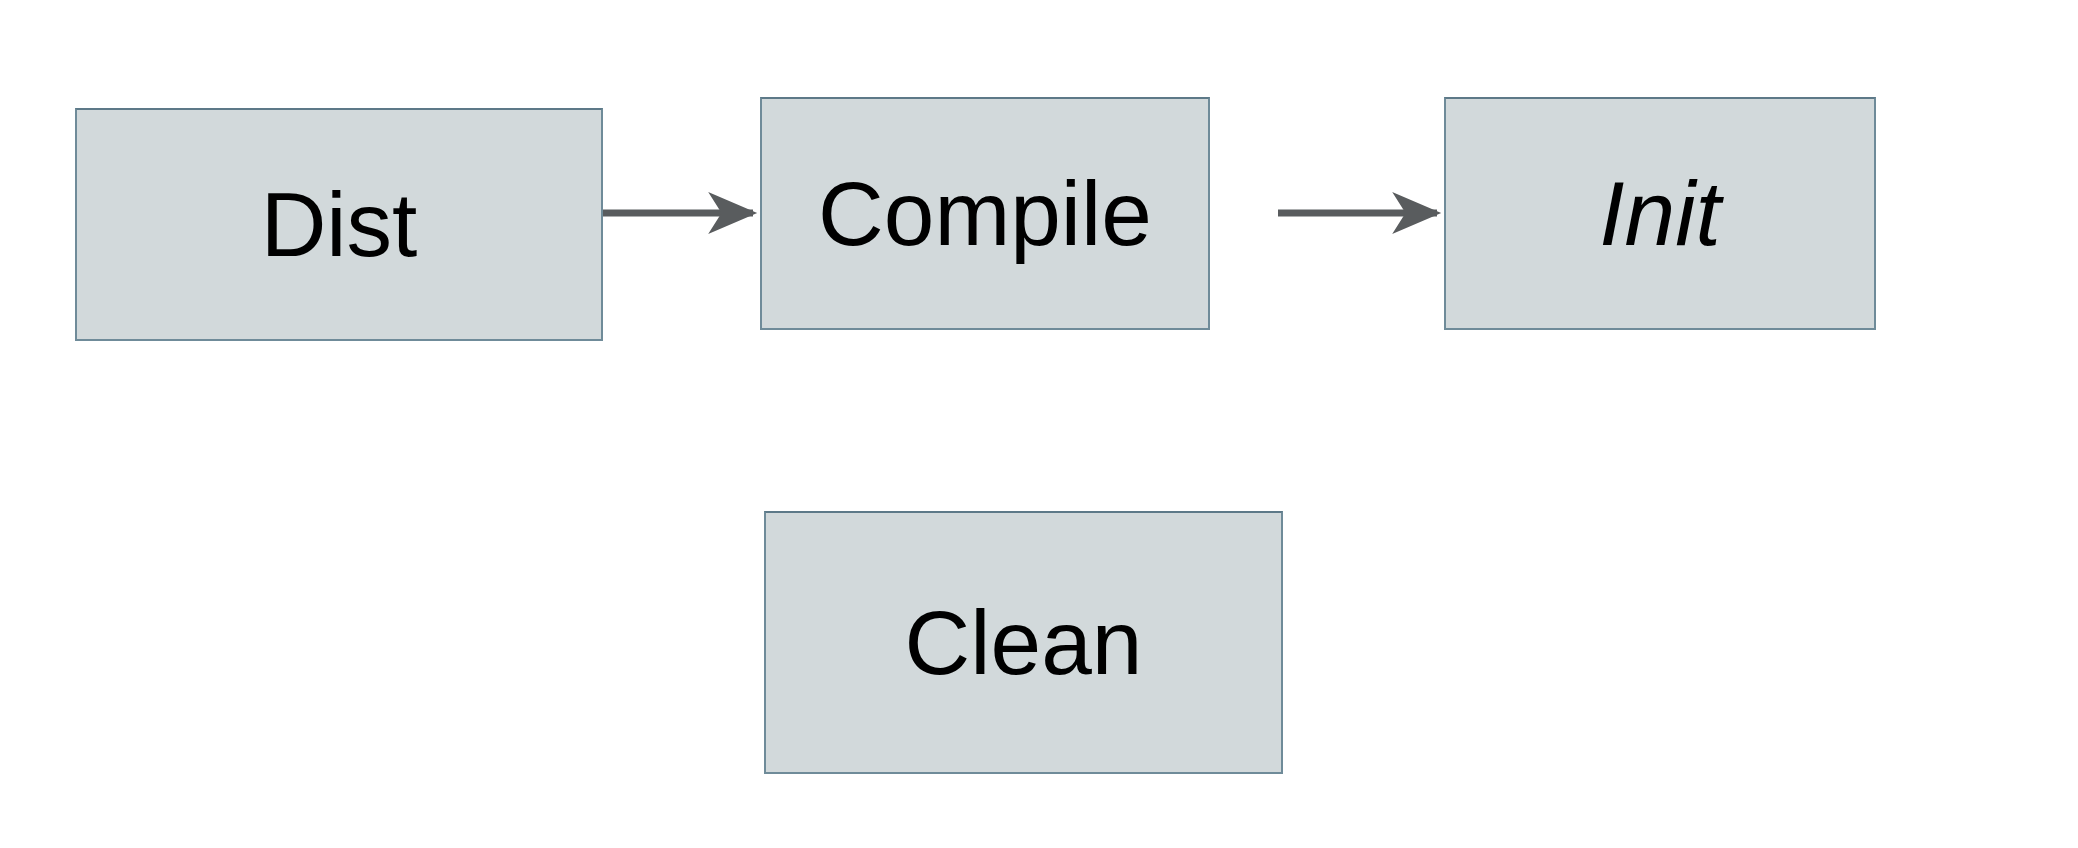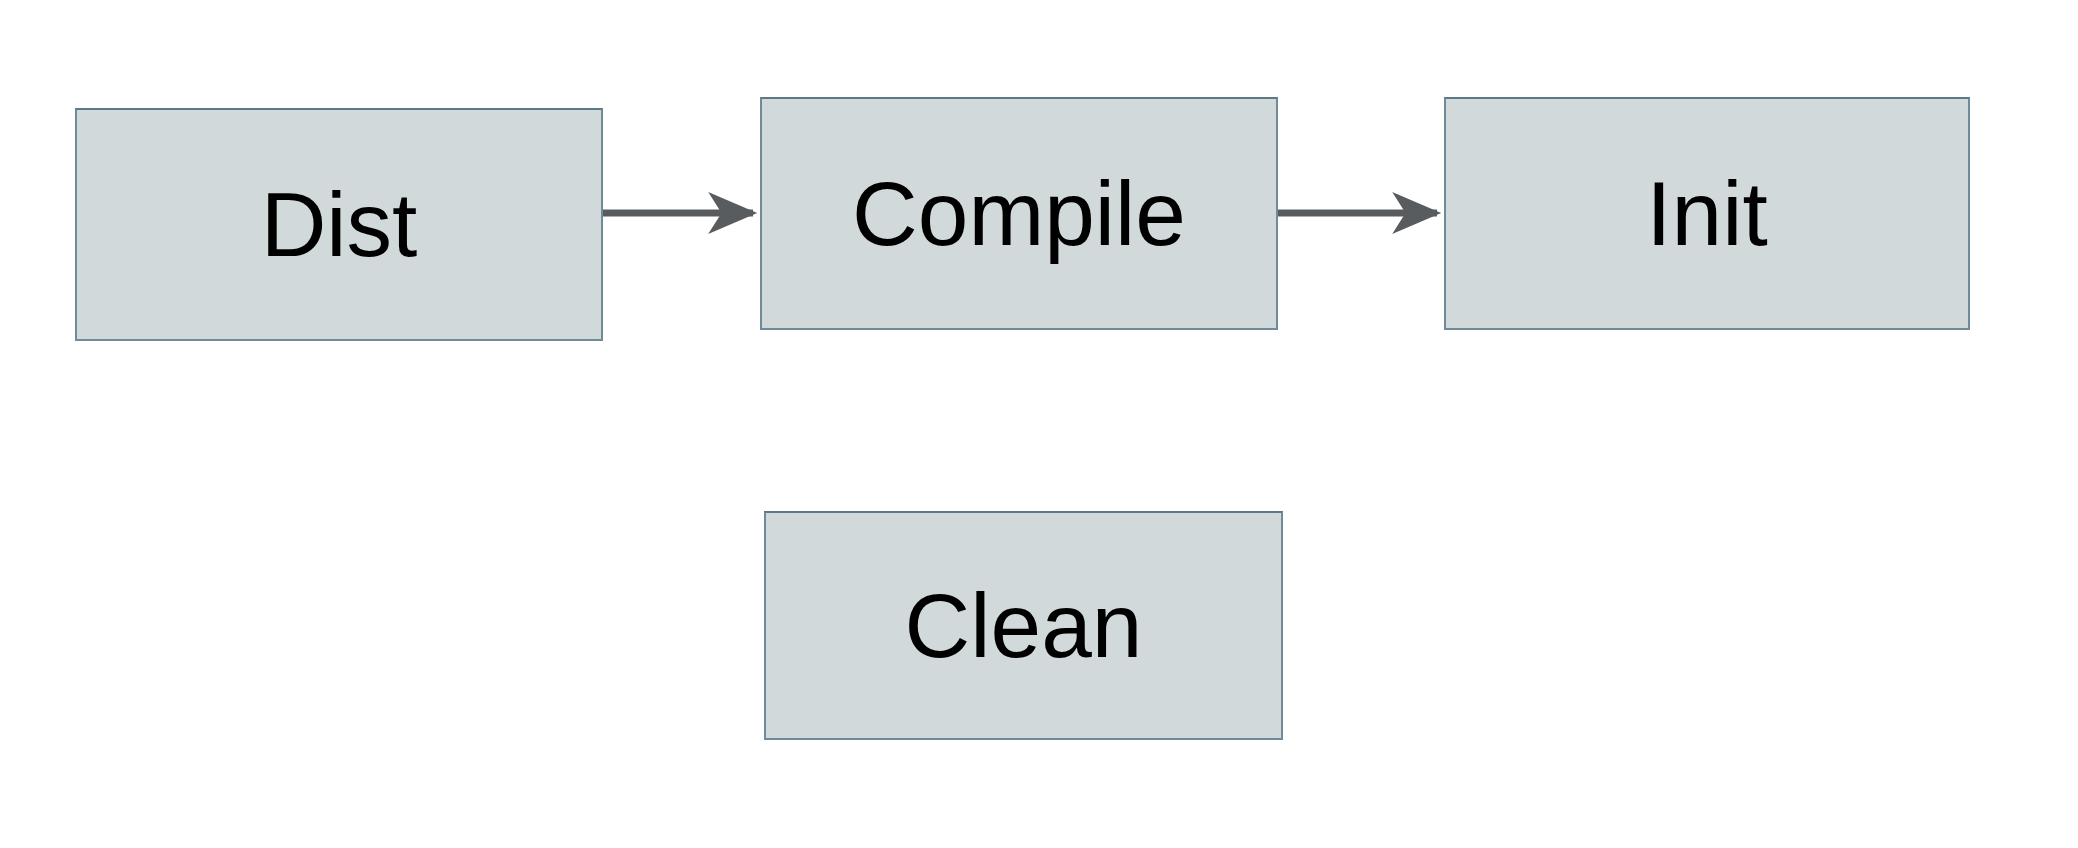--- a/index.html
+++ b/index.html
@@ -23,23 +23,23 @@
     border-top-color: #5d7988;
     display: flex;
     align-items: center;
     justify-content: center;
     color: #000000;
     font-size: 91px;
     line-height: 1;
     letter-spacing: 0px;
   }
   .node-dist    { left: 75px;   top: 108px;  width: 528px; height: 233px; }
-  .node-compile { left: 760px;  top: 97px;  width: 518px; height: 233px; }
-  .node-init    { left: 1444px; top: 97px;  width: 526px; height: 233px; }
-  .node-clean   { left: 764px;  top: 511px; width: 519px; height: 229px; }
+  .node-compile { left: 760px;  top: 97px;  width: 450px; height: 233px; }
+  .node-init    { left: 1444px; top: 97px;  width: 432px; height: 233px; font-style: italic; }
+  .node-clean   { left: 764px;  top: 511px; width: 519px; height: 263px; }
   .edges-layer {
     position: absolute;
     left: 0; top: 0;
     width: 2078px;
     height: 848px;
     pointer-events: none;
   }
 </style>
 </head>
 <body>

